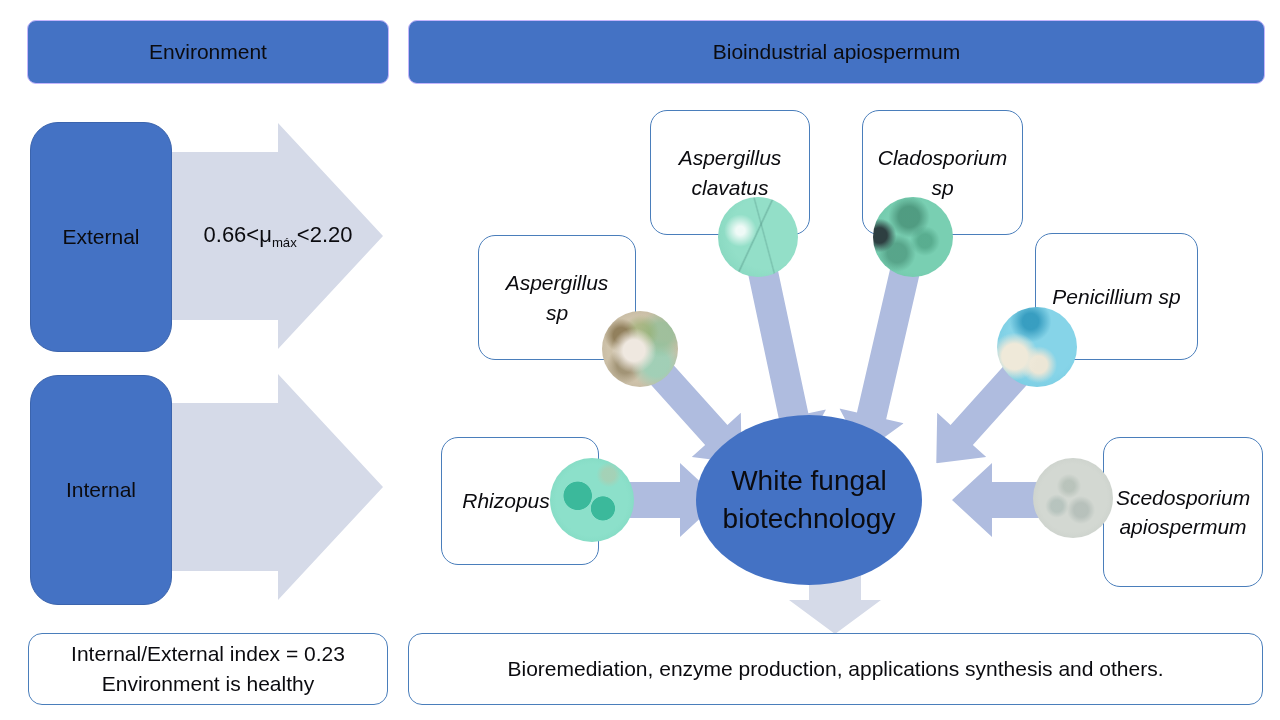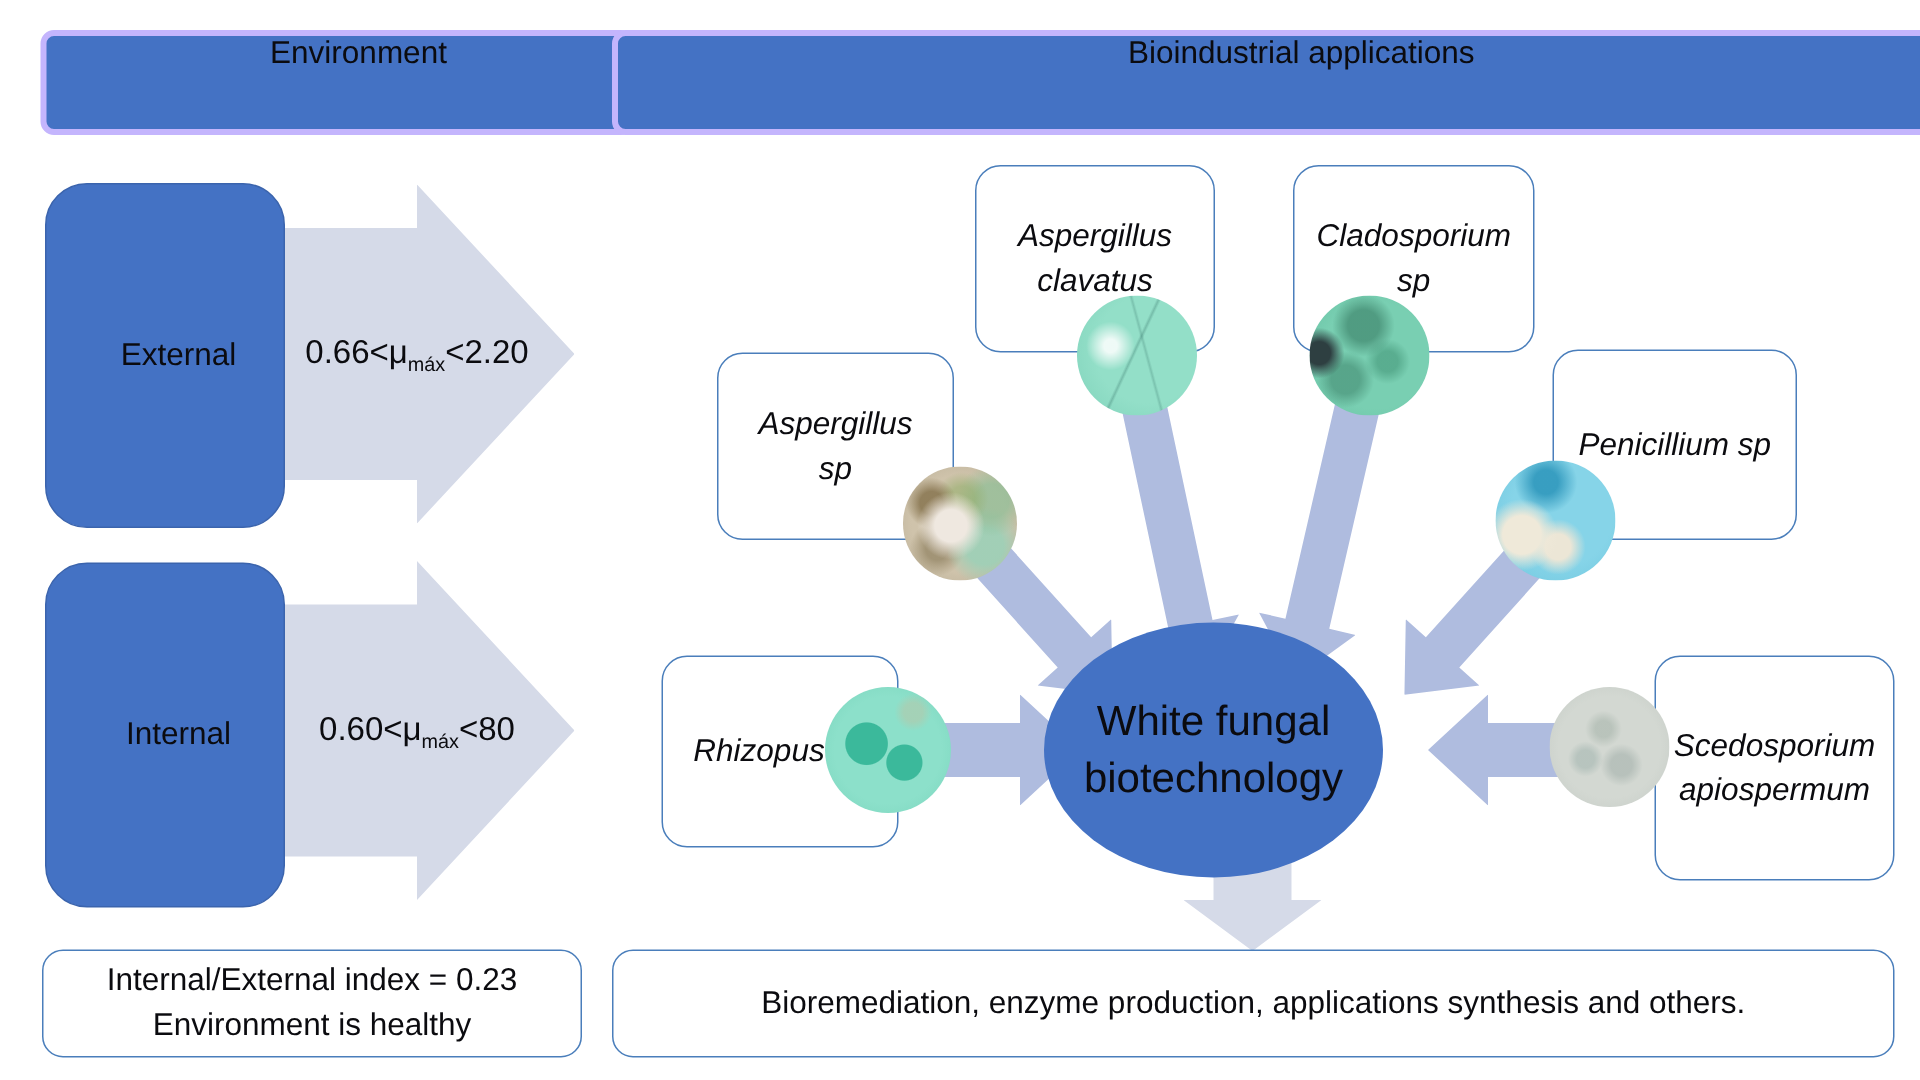--- a/index.html
+++ b/index.html
@@ -2,30 +2,30 @@
 <html><head>
 <meta charset="utf-8">
 <style>
   html,body{margin:0;padding:0;background:#fff;}
   #canvas{
     position:relative;width:1280px;height:720px;background:#ffffff;overflow:hidden;
     font-family:"Liberation Sans",sans-serif;color:#0b0b0f;
   }
   
   .hdr{
-    position:absolute;background:#4472C4;border:4px solid #c4b5fd;border-radius:9px;
-    display:flex;justify-content:center;font-size:21px;z-index:1;padding-left:28px;
+    position:absolute;background:#4472C4;border:1px solid #c4b5fd;border-radius:9px;
+    display:flex;align-items:center;justify-content:center;font-size:21px;z-index:1;
   }
   .hdr-env{left:27px;top:20px;width:360px;height:62px;}
   .hdr-bio{left:408px;top:20px;width:855px;height:62px;}
   
   .bigbox{
     position:absolute;left:30px;width:140px;height:228px;background:#4472C4;
     border:1px solid #3b64ad;border-radius:28px;display:flex;align-items:center;
-    justify-content:center;font-size:21px;z-index:2;padding-left:18px;
+    justify-content:center;font-size:21px;z-index:2;
   }
   .bb-external{top:122px;}
   .bb-internal{top:375px;text-align:center;}
   
   .bigarrow{
     position:absolute;left:168px;width:215px;height:226px;background:#D5DAE8;z-index:1;
     clip-path:polygon(0 29px,110px 29px,110px 0,215px 113px,110px 226px,110px 197px,0 197px);
   }
   .ba-external{top:123px;}
   .ba-internal{top:374px;}
@@ -139,34 +139,33 @@
 </style>
 </head>
 <body>
 
 <div id="canvas">
 
   <div class="hdr hdr-env">
     <span>Environment</span>
   </div>
   <div class="hdr hdr-bio">
-    <span>Bioindustrial applications</span>
+    <span>Bioindustrial apiospermum</span>
   </div>
 
   <div class="bigarrow ba-external"></div>
   <div class="bigbox bb-external">
     <span>External</span>
   </div>
   <div class="alabel al-external"><span>0.66&lt;μ</span><sub>máx</sub><span>&lt;2.20</span></div>
 
   <div class="bigarrow ba-internal"></div>
   <div class="bigbox bb-internal">
     <span>Internal</span>
   </div>
-  <div class="alabel al-internal"><span>0.60&lt;μ</span><sub>máx</sub><span>&lt;80</span></div>
 
   <div class="wbox wb-index">
     <span>Internal/External index = 0.23</span>
     <span>Environment is healthy</span>
   </div>
 
   <div class="sbox sb-clavatus">
     <span>Aspergillus clavatus</span>
   </div>
   <div class="sbox sb-cladosporium">

